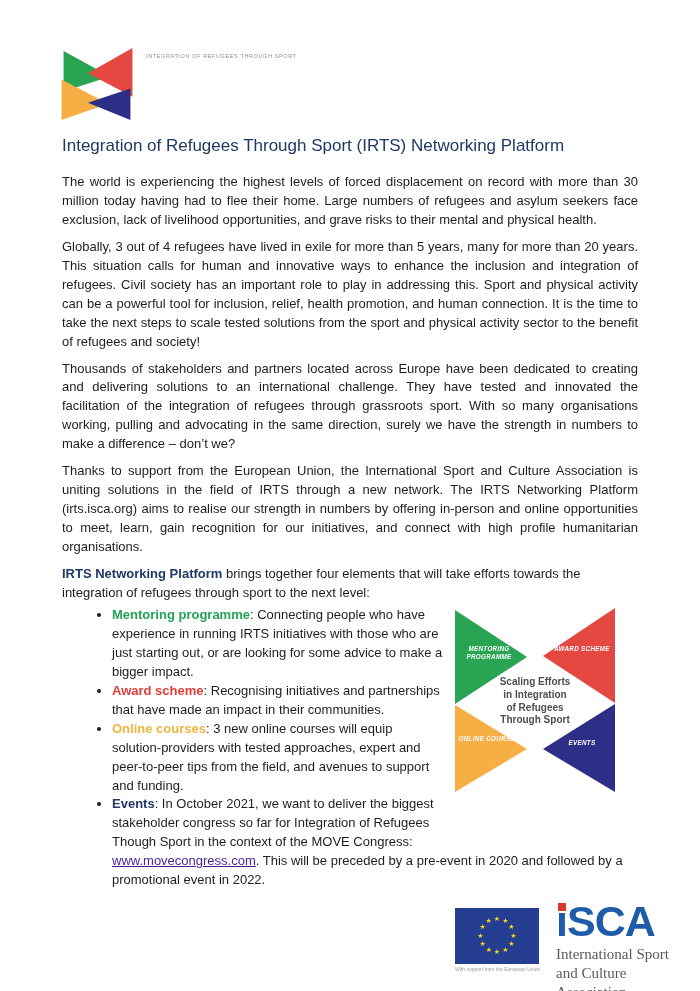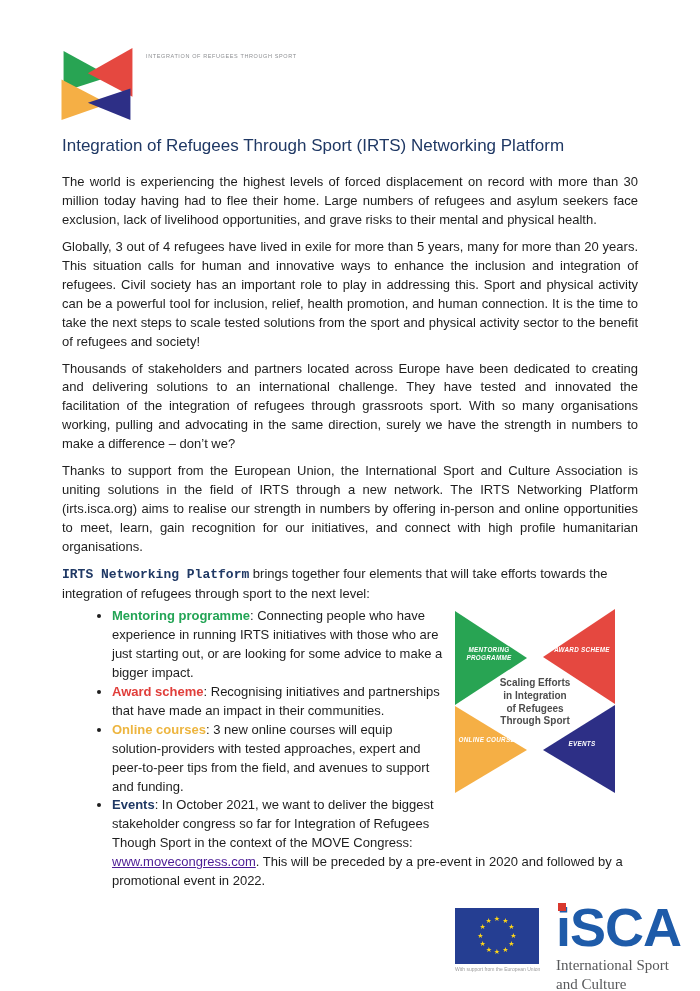--- a/index.html
+++ b/index.html
@@ -17,21 +17,21 @@
     font-size:47px; font-weight:bold; color:#595a5c; line-height:0.95; letter-spacing:-1px;
   }
   .logo-tagline {
     margin-top:3px; font-size:5.5px; letter-spacing:0.62px; color:#8e9093; white-space:nowrap;
   }
   
   .content { position:absolute; left:62px; top:136px; width:576px; }
   .doc-title { font-size:17px; font-weight:normal; color:#1f3864; margin-bottom:17px; line-height:1.2; }
   .content p.body { font-size:13px; line-height:18.9px; text-align:justify; margin-bottom:8px; }
   .content p.intro { font-size:13px; line-height:18.9px; margin-bottom:4px; }
-  .intro-bold { font-weight:bold; color:#1f3864;font-family:Liberation Mono, monospace; }
+  .intro-bold { font-weight:bold; color:#1f3864; }
   ul.elements { list-style:disc; padding-left:50px; }
   ul.elements li { font-size:13px; line-height:18.9px; margin:0; }
   .b-label { font-weight:bold; }
   a.doc-link { color:#4c1d95; text-decoration:underline; }
   
   .diagram-float { float:right; width:183px; height:225px; margin-left:10px; margin-top:2px; }
   .diagram { position:relative; width:136px; height:184px; }
   .diagram svg { position:absolute; left:0; top:0; }
   .tri-label {
     position:absolute; color:#ffffff; font-weight:bold; font-style:italic;
@@ -44,21 +44,21 @@
   .diagram-center {
     position:absolute; left:36px; top:68px; width:88px; text-align:center;
     font-size:10px; font-weight:bold; color:#4d4d4d; line-height:12.6px;
   }
   
   .eu-logo { position:absolute; left:455px; top:908px; width:84px; }
   .eu-flag { width:84px; height:56px; display:block; }
   .eu-caption { margin-top:2px; font-size:5px; color:#9a9a9a; text-align:center; white-space:nowrap; }
   .isca-logo { position:absolute; left:556px; top:900px; width:134px; }
   .isca-wordmark {
-    position:relative; font-size:54px; font-weight:bold; color:#1e5ba9;
+    position:relative; font-size:43px; font-weight:bold; color:#1e5ba9;
     line-height:1; letter-spacing:-1px;
   }
   .isca-dot { position:absolute; left:2px; top:3px; width:8px; height:8px; background:#d8382e; }
   .isca-name { margin-top:2px; font-size:15px; color:#58595b; line-height:1.25; width:125px;font-family:Liberation Serif, serif; }
 </style>
 </head>
 <body>
 
 <div class="page">
 

